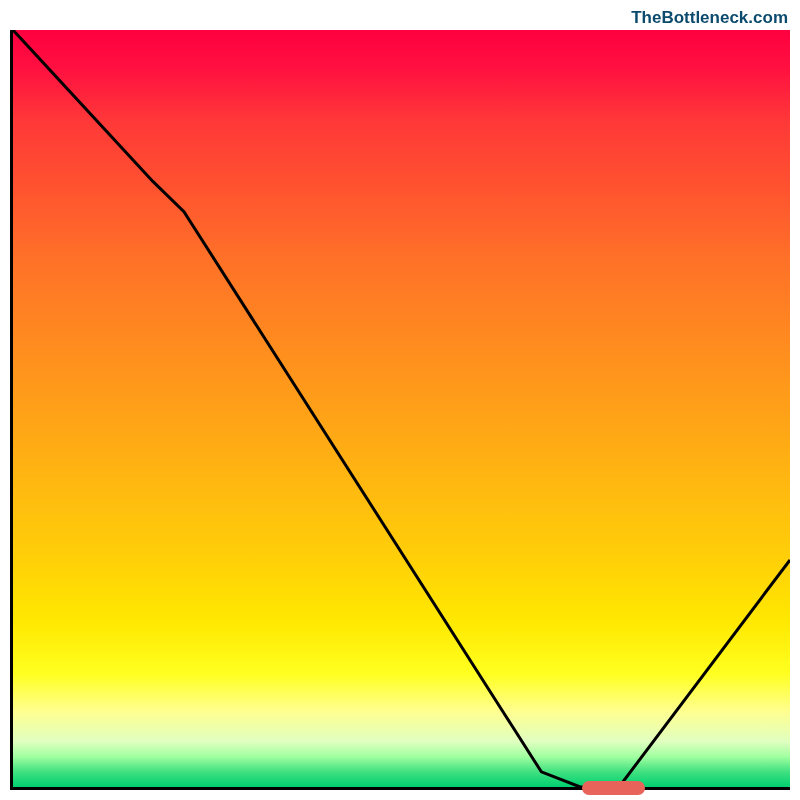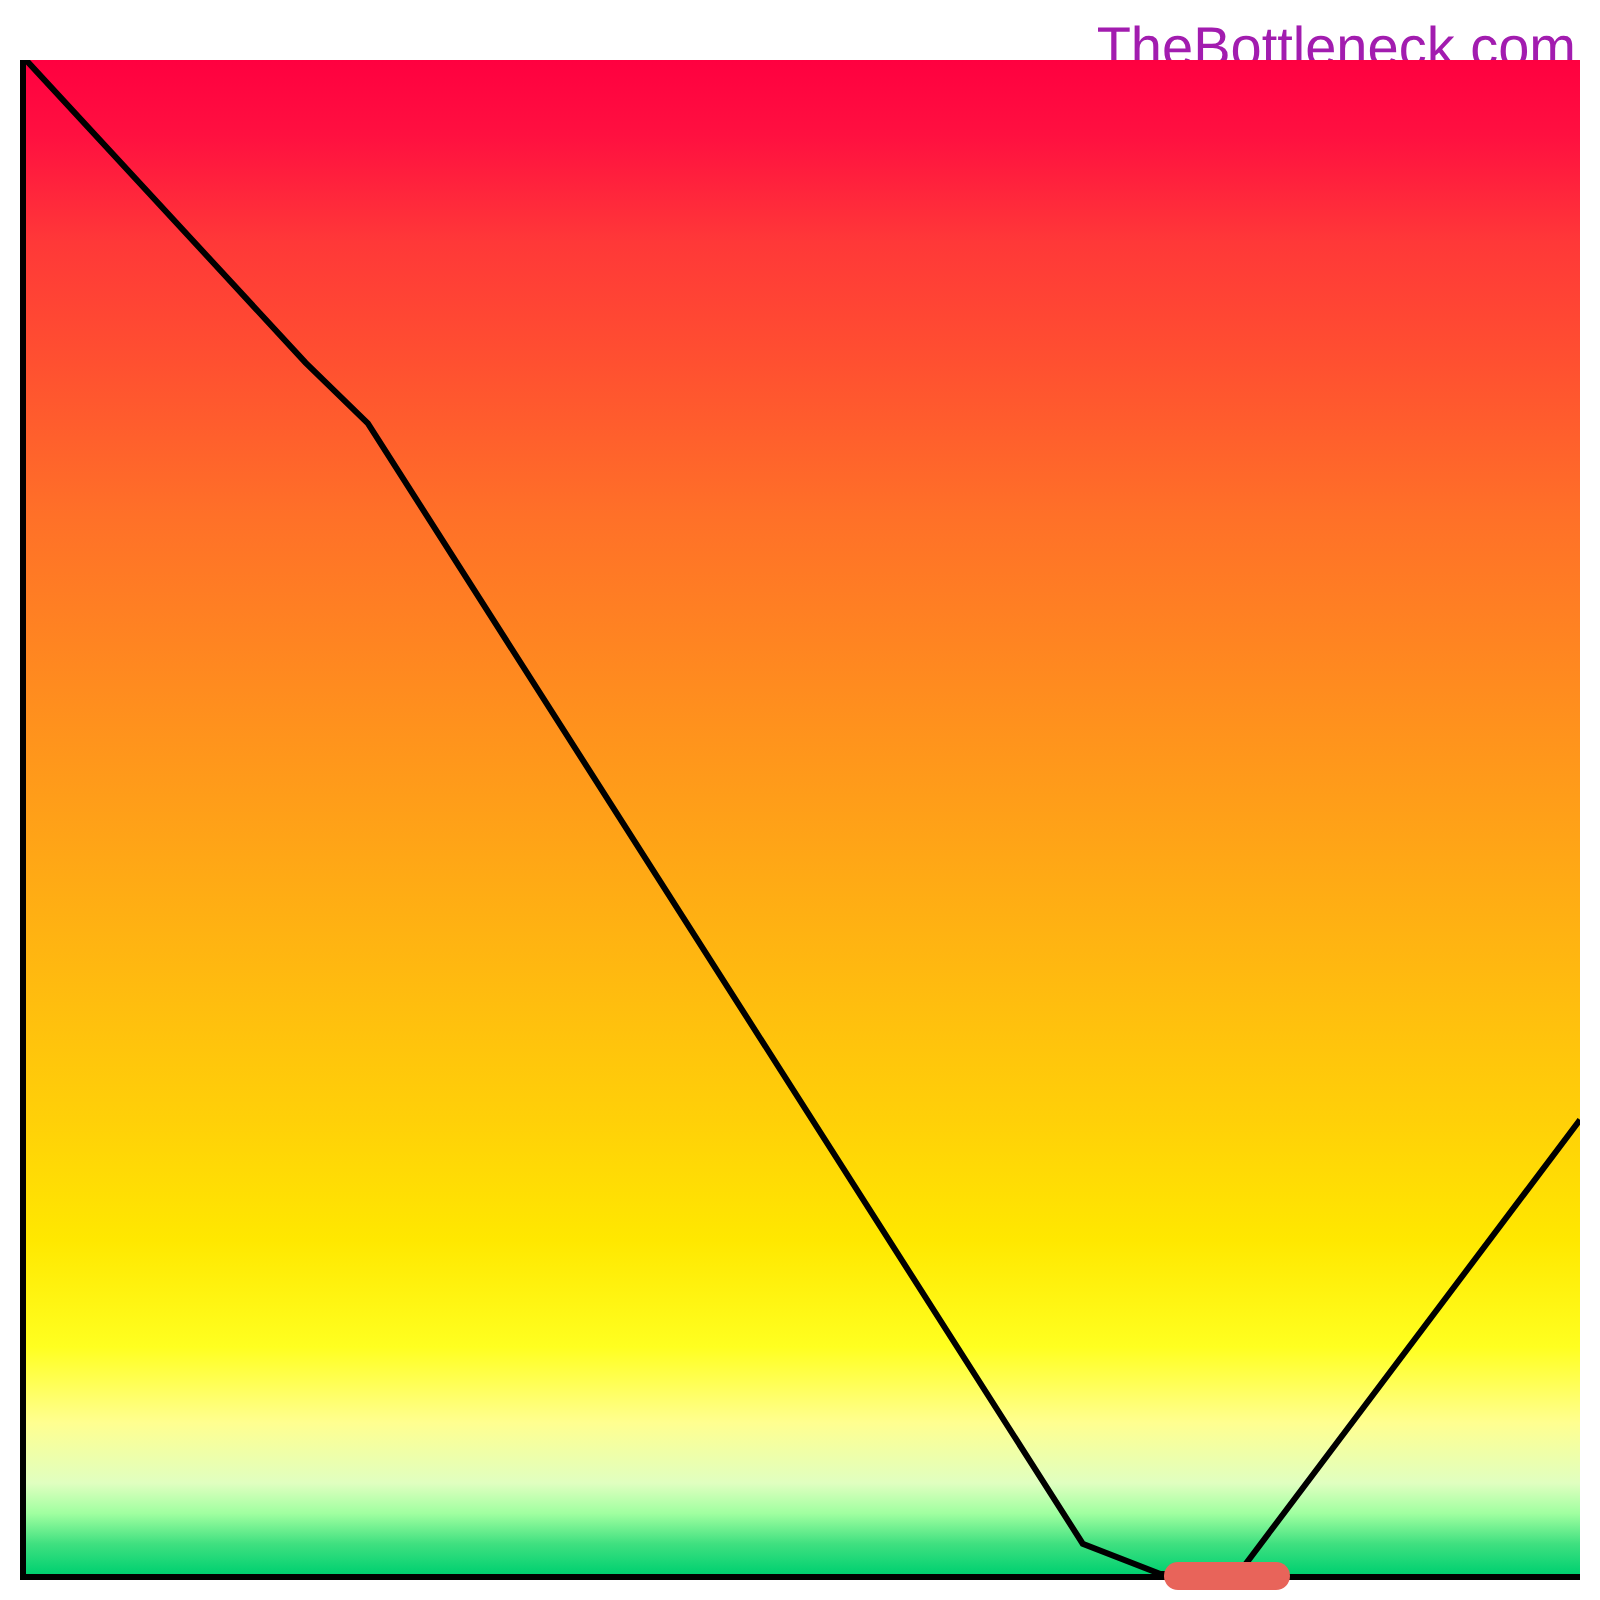--- a/index.html
+++ b/index.html
@@ -7,23 +7,23 @@
     width: 800px;
     height: 800px;
     background: #fff;
     position: relative;
     font-family: Arial, sans-serif;
   }
   .watermark {
     position: absolute;
     top: 8px;
     right: 12px;
-    color: #a21caf;
-    font-size: 28px;
-    font-weight: 400;
+    color: #0c4a6e;
+    font-size: 17px;
+    font-weight: 700;
   }
   .plot-frame {
     position: absolute;
     top: 30px;
     left: 10px;
     width: 780px;
     height: 760px;
     border-left: 3px solid #000;
     border-bottom: 3px solid #000;
   }

